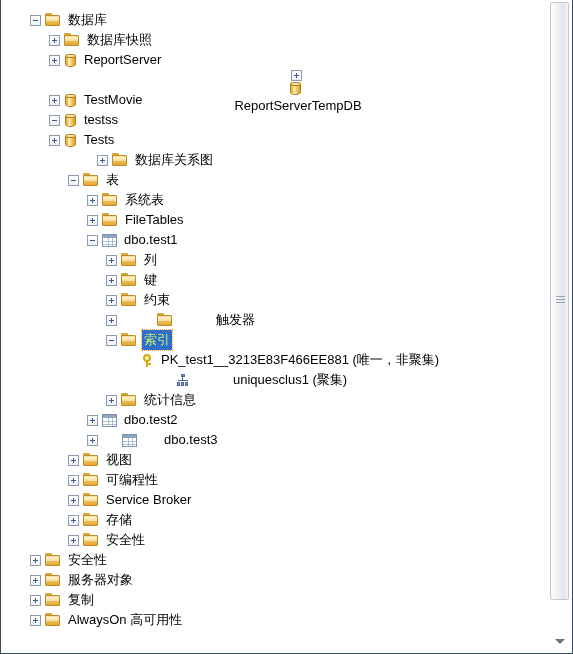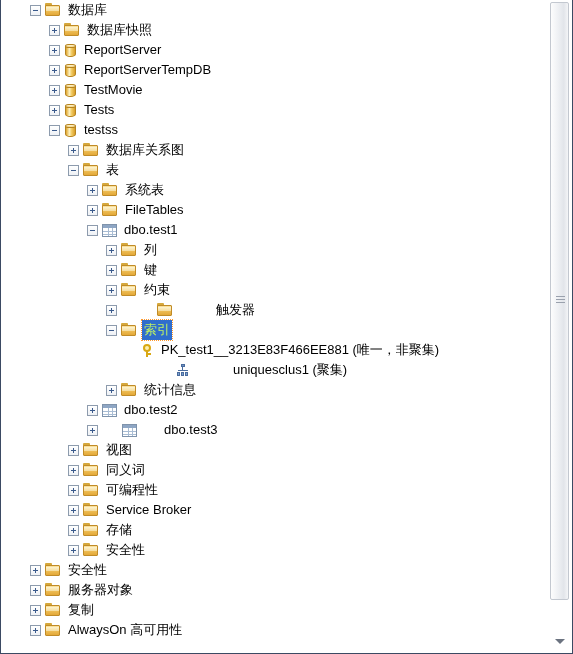--- a/index.html
+++ b/index.html
@@ -17,21 +17,21 @@
     border: 1px solid #3b4a63;
     border-top: none;
     overflow: hidden;
   }
   #tree {
     position: absolute;
     top: 0; left: 1px;
     width: 545px; height: 653px;
     background: #ffffff;
     overflow: hidden;
-    padding-top: 0px;
+    padding-top: 10px;
   }
   .row {
     position: relative;
     height: 20px;
     line-height: 20px;
     white-space: nowrap;
     font-size: 13px;
     color: #000000;
     display: flex;
     align-items: center;
@@ -243,53 +243,53 @@
         <span class="label">数据库快照</span>
       </div>
       <div class="row" style="padding-left: 47px;">
         <span class="expander plus"></span>
         <span class="icon ico-db">
           <span class="cyl"></span>
           <span class="top"></span>
         </span>
         <span class="label">ReportServer</span>
       </div>
-      <div class="row" style="padding-left: 47px;">
+      <div class="row" style="padding-left: 47px; flex-direction: column;">
         <span class="expander plus"></span>
         <span class="icon ico-db">
           <span class="cyl"></span>
           <span class="top"></span>
         </span>
         <span class="label">ReportServerTempDB</span>
       </div>
       <div class="row" style="padding-left: 47px;">
         <span class="expander plus"></span>
         <span class="icon ico-db">
           <span class="cyl"></span>
           <span class="top"></span>
         </span>
         <span class="label">TestMovie</span>
-      </div>
-      <div class="row" style="padding-left: 47px;">
-        <span class="expander plus"></span>
-        <span class="icon ico-db">
-          <span class="cyl"></span>
-          <span class="top"></span>
-        </span>
-        <span class="label">Tests</span>
       </div>
       <div class="row" style="padding-left: 47px;">
         <span class="expander"></span>
         <span class="icon ico-db">
           <span class="cyl"></span>
           <span class="top"></span>
         </span>
         <span class="label">testss</span>
       </div>
-      <div class="row" style="padding-left: 66px;">
+      <div class="row" style="padding-left: 47px;">
+        <span class="expander plus"></span>
+        <span class="icon ico-db">
+          <span class="cyl"></span>
+          <span class="top"></span>
+        </span>
+        <span class="label">Tests</span>
+      </div>
+      <div class="row" style="padding-left: 66px; margin-left: 29px;">
         <span class="expander plus"></span>
         <span class="icon ico-folder">
           <span class="tab"></span>
           <span class="body"></span>
           <span class="flap"></span>
         </span>
         <span class="label">数据库关系图</span>
       </div>
       <div class="row" style="padding-left: 66px;">
         <span class="expander"></span>
@@ -427,29 +427,20 @@
         <span class="label">dbo.test3</span>
       </div>
       <div class="row" style="padding-left: 66px;">
         <span class="expander plus"></span>
         <span class="icon ico-folder">
           <span class="tab"></span>
           <span class="body"></span>
           <span class="flap"></span>
         </span>
         <span class="label">视图</span>
-      </div>
-      <div class="row" style="padding-left: 66px;">
-        <span class="expander plus"></span>
-        <span class="icon ico-folder">
-          <span class="tab"></span>
-          <span class="body"></span>
-          <span class="flap"></span>
-        </span>
-        <span class="label">同义词</span>
       </div>
       <div class="row" style="padding-left: 66px;">
         <span class="expander plus"></span>
         <span class="icon ico-folder">
           <span class="tab"></span>
           <span class="body"></span>
           <span class="flap"></span>
         </span>
         <span class="label">可编程性</span>
       </div>

